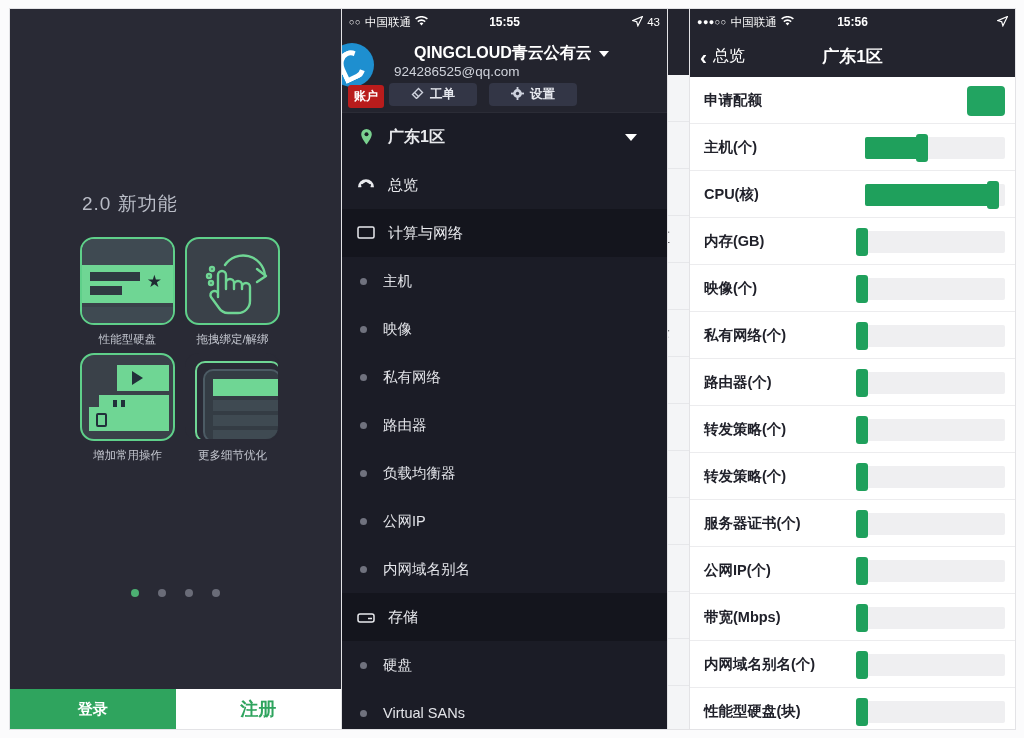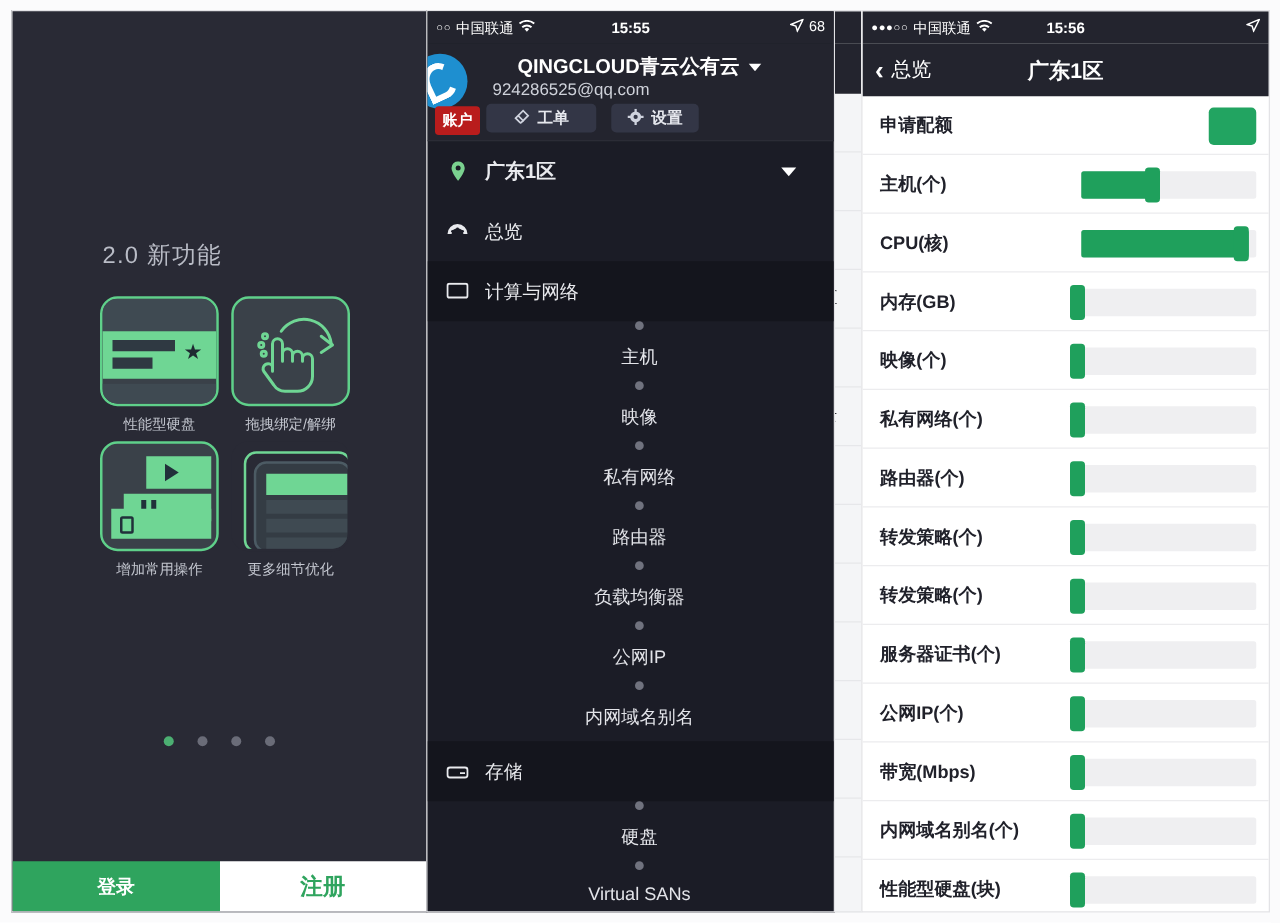--- a/index.html
+++ b/index.html
@@ -117,31 +117,31 @@
   #badge-account{
     position:absolute; left:6px; top:50px; background:#b91c1c; color:#ffffff;
     font-size:12px; padding:3px 6px; border-radius:3px; font-weight:600;
   }
   .pillbtn{
     position:absolute; top:48px; height:23px; background:#333646; border-radius:4px;
     color:#e6e8ee; font-size:12.5px; display:flex; align-items:center;
     justify-content:center; gap:6px; font-weight:600;
   }
   #btn-ticket{ left:47px; width:88px; }
-  #btn-settings{ left:147px; width:70px; }
+  #btn-settings{ left:147px; width:88px; }
 
   .mrow{
     height:48px; display:flex; align-items:center; padding-left:14px;
     color:#e9eaee; font-size:15px; gap:12px;
   }
   .mrow.section{ background:#14151d; font-weight:400;text-align:center; }
   .mrow.zone{ font-size:16px; font-weight:600; position:relative; }
   .mrow .caret-r{ position:absolute; right:30px; width:0;height:0;
     border-left:6px solid transparent; border-right:6px solid transparent; border-top:7px solid #ffffff; }
-  .mrow.sub{ padding-left:14px; font-size:14.5px; color:#e3e4e9;flex-direction:column; }
+  .mrow.sub{ padding-left:14px; font-size:14.5px; color:#e3e4e9; }
   .bullet{ width:7px; height:7px; border-radius:50%; background:#70727e; margin-left:4px; margin-right:4px; }
   .micon{ width:20px; display:flex; justify-content:center; color:#e9eaee; }
   .pin{ color:#7ad18f; font-size:15px; }
 
   
   #panel-right{
     position:absolute; left:689px; top:8px; width:327px; height:722px;
     background:#ffffff; border:1px solid #e3e3e6; overflow:hidden;
   }
   #rnav{
@@ -314,21 +314,21 @@
             </svg>
         </span>
       </div>
       <div class="sb-time">15:55</div>
       <div class="sb-right">
         <span>
           <svg width="11" height="11" viewBox="0 0 11 11">
               <path d="M10.5 0.5 L0.7 4.6 l4 1.2 1.2 4z" fill="none" stroke="#fff" stroke-width="1.2"></path>
             </svg>
         </span>
-        <span>68</span>
+        <span>43</span>
       </div>
     </div>
 
     <div id="acct">
       <div id="avatar">
           <div class="swirl"></div>
         </div>
       <div id="acct-name">
         <span>QINGCLOUD青云公有云</span>
         <span class="caret-dn"></span>

